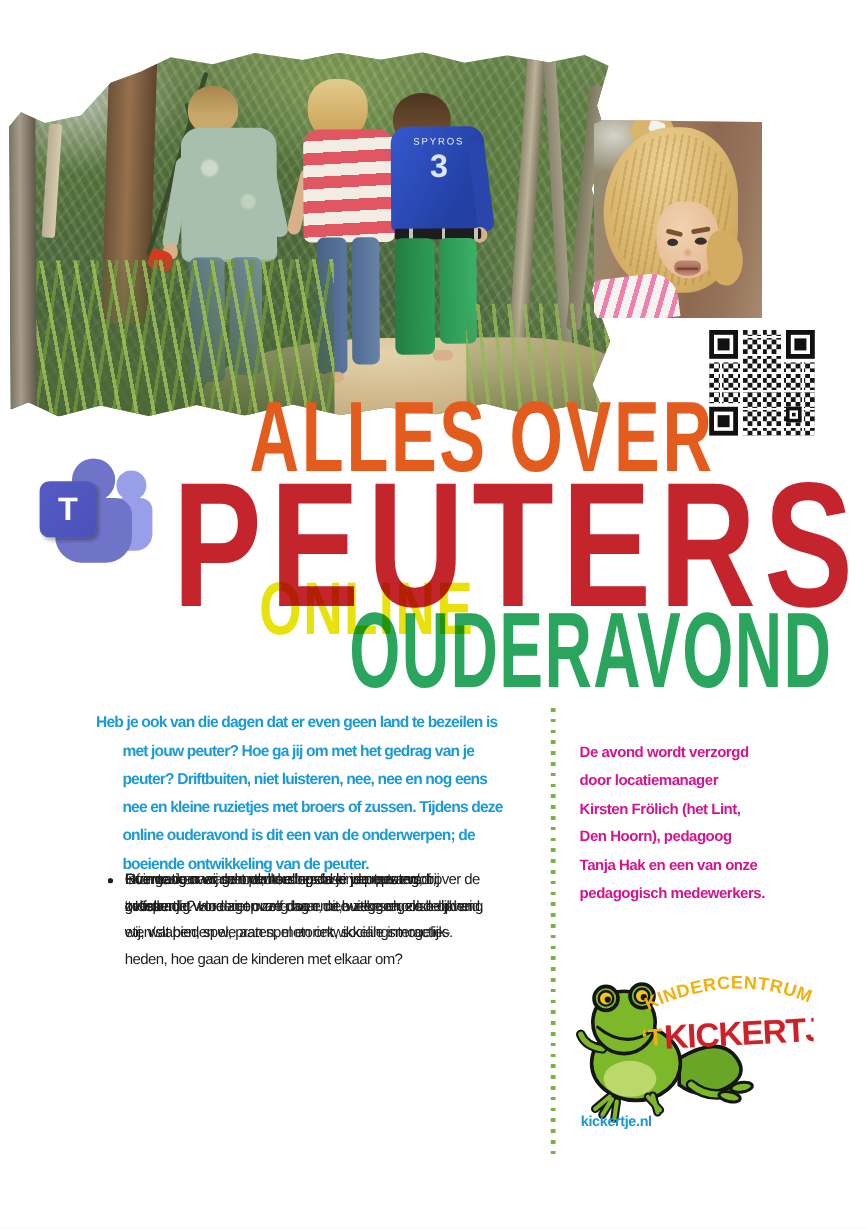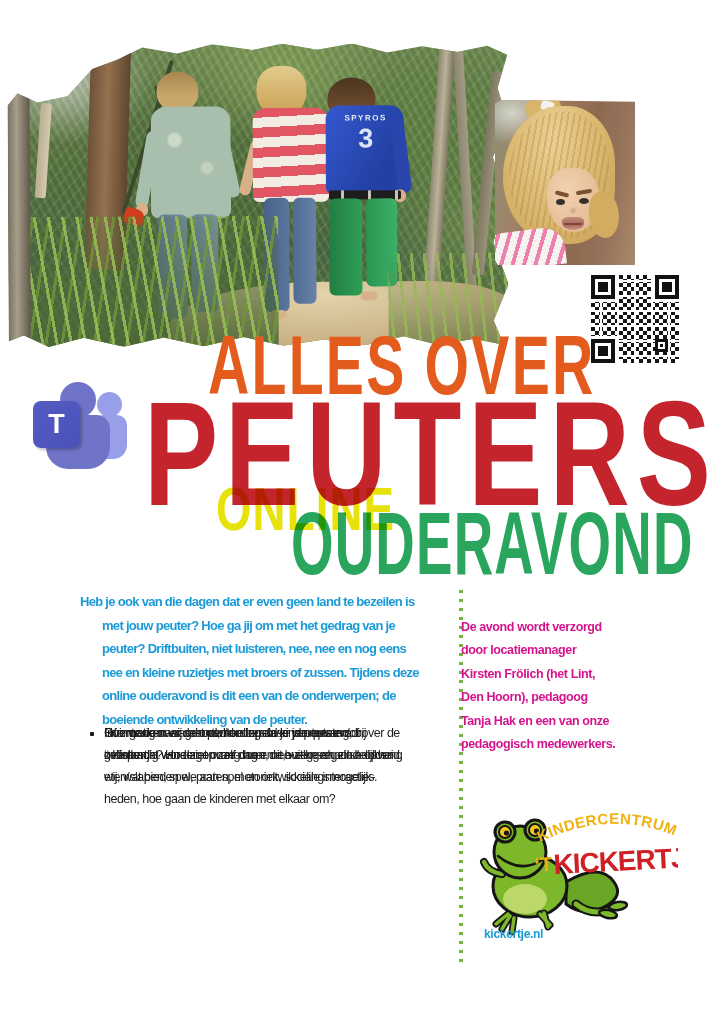--- a/index.html
+++ b/index.html
@@ -57,21 +57,21 @@
     background:repeating-linear-gradient(177deg,#e25563 0 10px,#f2ece2 10px 20px);}
   .kidB-armL{left:237px;top:96px;width:11px;height:56px;transform:rotate(14deg);}
   .kidB-armR{left:316px;top:92px;width:11px;height:58px;transform:rotate(-12deg);}
   .kidB-jeans1{left:256px;top:154px;width:25px;height:114px;background:linear-gradient(90deg,#47618c,#5b779c);border-radius:6px;}
   .kidB-jeans2{left:285px;top:154px;width:23px;height:106px;background:linear-gradient(90deg,#506b94,#6883a6);border-radius:6px;}
   .kidB-foot{left:262px;top:266px;width:16px;height:9px;}
   .kidC-hair{left:320px;top:34px;width:48px;height:42px;border-radius:50% 50% 42% 42%;background:linear-gradient(180deg,#4c3520,#6b4a2e 70%);}
   .kidC-shirt{left:318px;top:62px;width:78px;height:88px;border-radius:14px 14px 6px 6px;background:linear-gradient(120deg,#3558cf,#2341a5 70%);}
   .kidC-armR{left:386px;top:74px;width:14px;height:76px;background:#2a46ad;transform:rotate(-7deg);border-radius:7px;}
   .kidC-handR{left:386px;top:146px;width:12px;height:13px;}
-  .shirt-print{left:330px;top:70px;width:56px;text-align:center;color:#e6ecf8;font-size:8px;font-weight:bold;letter-spacing:1.5px;}
+  .shirt-print{left:330px;top:70px;width:56px;text-align:center;color:#e6ecf8;font-size:8px;font-weight:normal;letter-spacing:1.5px;}
   .shirt-num{left:330px;top:80px;width:56px;text-align:center;color:#dce6f8;font-size:27px;font-weight:bold;}
   .kidC-belt{left:321px;top:147px;width:72px;height:9px;background:repeating-linear-gradient(90deg,#1d1d1d 0 12px,#c8c2b8 12px 15px,#1d1d1d 15px 27px);border-radius:2px;}
   .kidC-pants1{left:321px;top:155px;width:33px;height:97px;background:linear-gradient(90deg,#217e44,#2e9e55);border-radius:6px;}
   .kidC-pants2{left:358px;top:155px;width:31px;height:88px;background:linear-gradient(90deg,#2a9450,#3bb068);border-radius:6px;}
   .kidC-foot{left:352px;top:248px;width:17px;height:9px;}
 
   
   .photo-girl{left:495px;top:100px;width:140px;height:165px;z-index:2;
     clip-path:polygon(0 2%,5% 0,100% 1%,100% 100%,2% 100%,0 97%);
     background:radial-gradient(ellipse 60px 45px at 12% 8%,#d2d5c9 0%,rgba(210,213,201,0) 70%),
@@ -133,21 +133,21 @@
     font-size:18.5px;letter-spacing:-.5px;line-height:23px;z-index:8;}
 
   
   .intro{left:80px;top:590px;width:384px;color:#1b9ad8;font-weight:bold;font-size:13px;
     letter-spacing:-.7px;line-height:23.5px;white-space:pre-line;padding-left:22px;text-indent:-22px;z-index:8;}
   .bullets{left:86px;top:722px;width:378px;margin:0;padding:0 0 0 18px;color:#1d1d1b;
     font-size:12.5px;letter-spacing:-.5px;line-height:22px;z-index:8;}
   .bullets li{position:static;white-space:pre-line;}
   .divider{left:459px;top:590px;width:4px;height:372px;z-index:8;
     background:repeating-linear-gradient(180deg,#79b33f 0 3px,rgba(0,0,0,0) 3px 9px);}
-  .aside-text{left:461px;top:592px;width:192px;font-weight:bold;font-size:12.5px;letter-spacing:-.4px;
+  .aside-text{left:483px;top:592px;width:192px;font-weight:bold;font-size:12.5px;letter-spacing:-.4px;
     line-height:23.5px;white-space:pre-line;z-index:8;}
   .aside-organizers{position:static;color:#d4148d;}
   .aside-cta{position:static;color:#f58220;}
 
   
   .frog-logo{left:478px;top:802px;width:200px;height:138px;z-index:8;}
   .website{left:484px;top:927px;font-size:12px;font-weight:bold;color:#1899d6;letter-spacing:-.3px;z-index:8;cursor:pointer;}
 </style>
 </head>
 <body>

